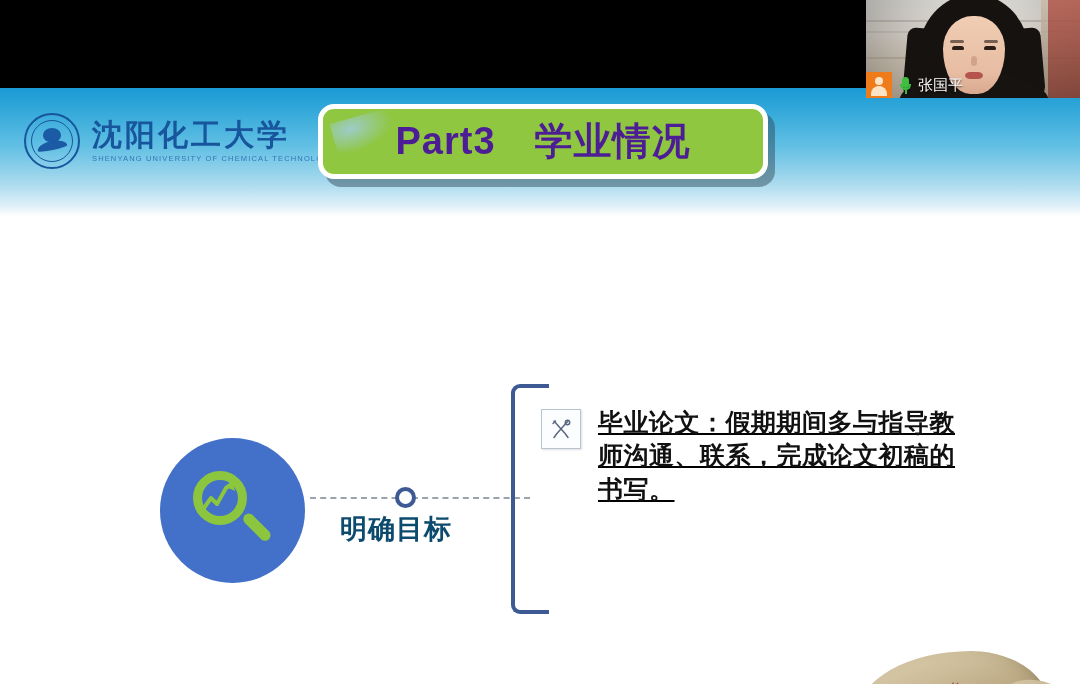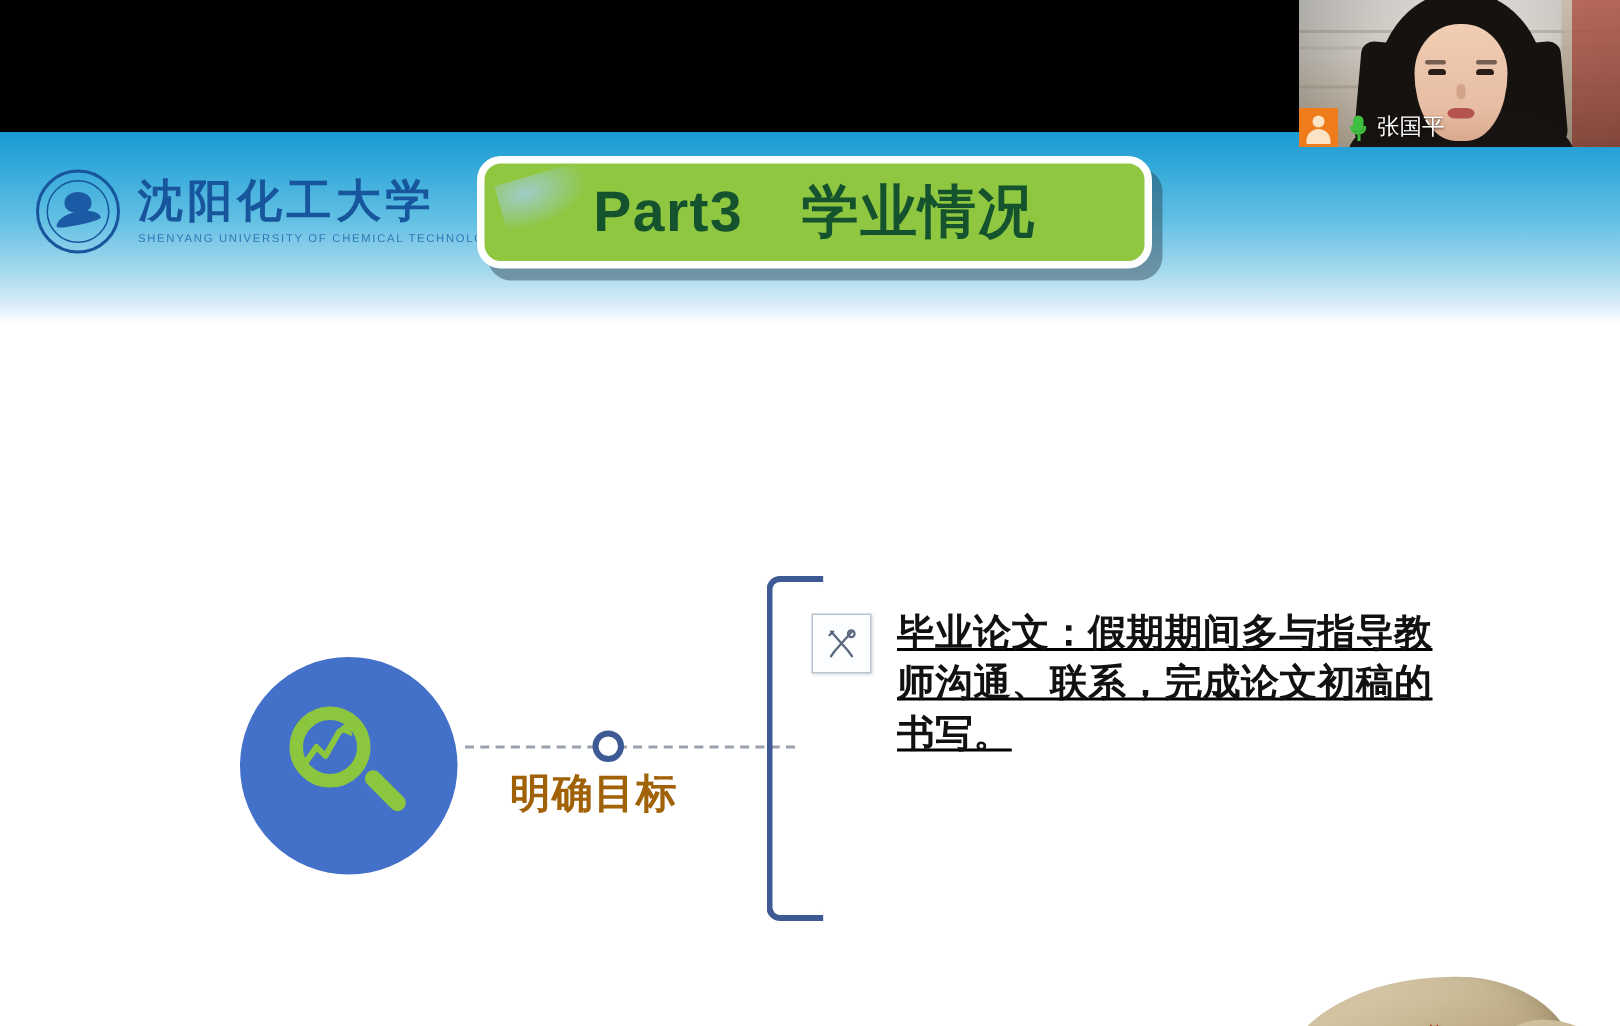--- a/index.html
+++ b/index.html
@@ -380,21 +380,21 @@
     left: 10px;
     top: 6px;
     width: 62px;
     height: 34px;
     background: radial-gradient(ellipse at 30% 30%, rgba(160,205,225,0.85), rgba(160,205,225,0) 70%);
     transform: rotate(-16deg);
     pointer-events: none;
   }
   .title-text {
     position: relative;
-    color: #14532d;
+    color: #4c1d95;
     font-size: 38px;
     font-weight: 700;
     letter-spacing: 1px;
     white-space: nowrap;
     z-index: 2;
   }
 
   
   .slide-body {
     position: absolute;
@@ -444,21 +444,21 @@
     transform-origin: top left;
   }
   .magnifier svg { position: absolute; left: 11px; top: 11px; }
 
   .goal-label {
     position: absolute;
     left: 340px;
     top: 295px;
     font-size: 27px;
     font-weight: 700;
-    color: #a16207;
+    color: #0c4a6e;
     letter-spacing: 1px;
     white-space: nowrap;
   }
 
   
   .connector {
     position: absolute;
     left: 310px;
     top: 281px;
     width: 220px;

